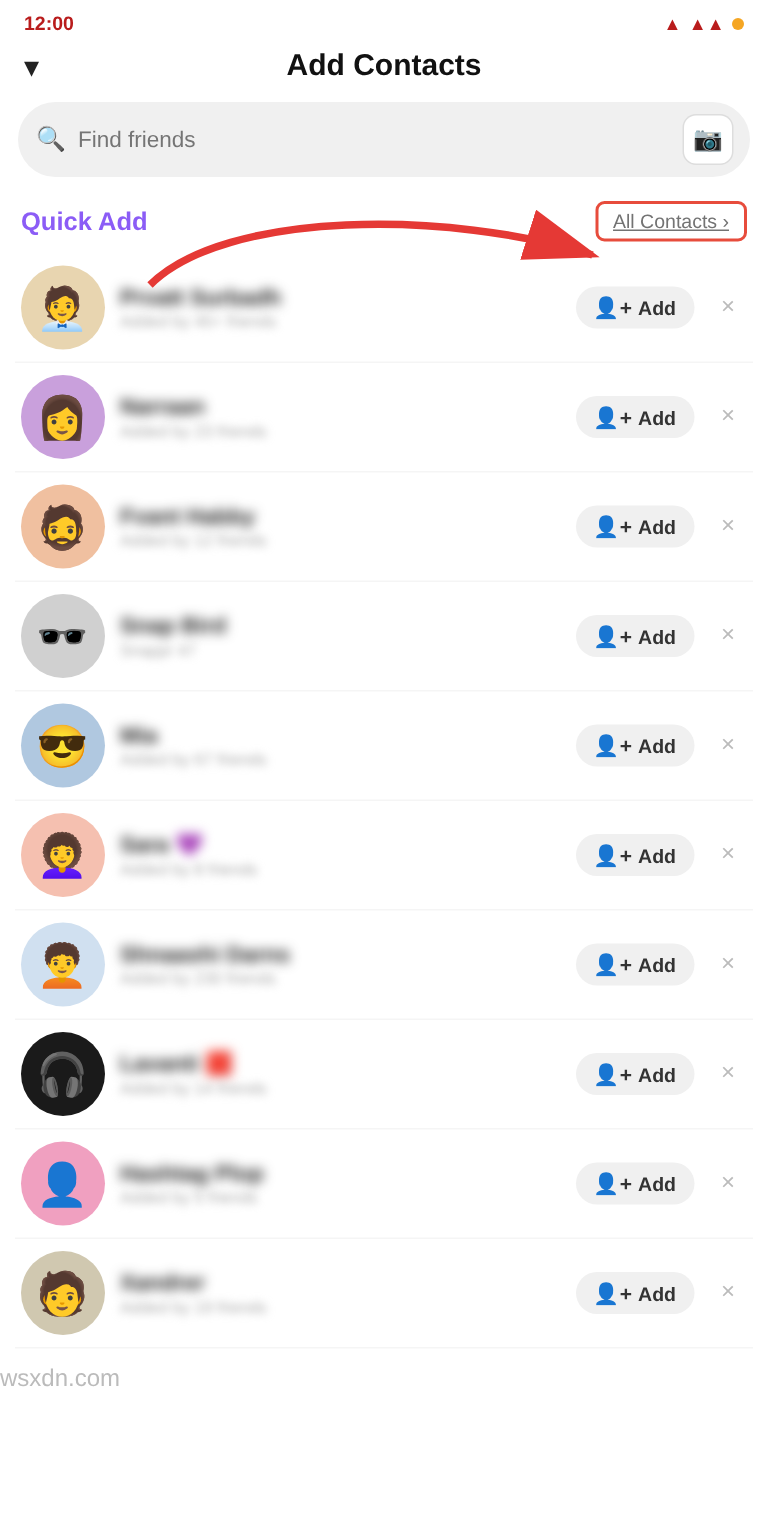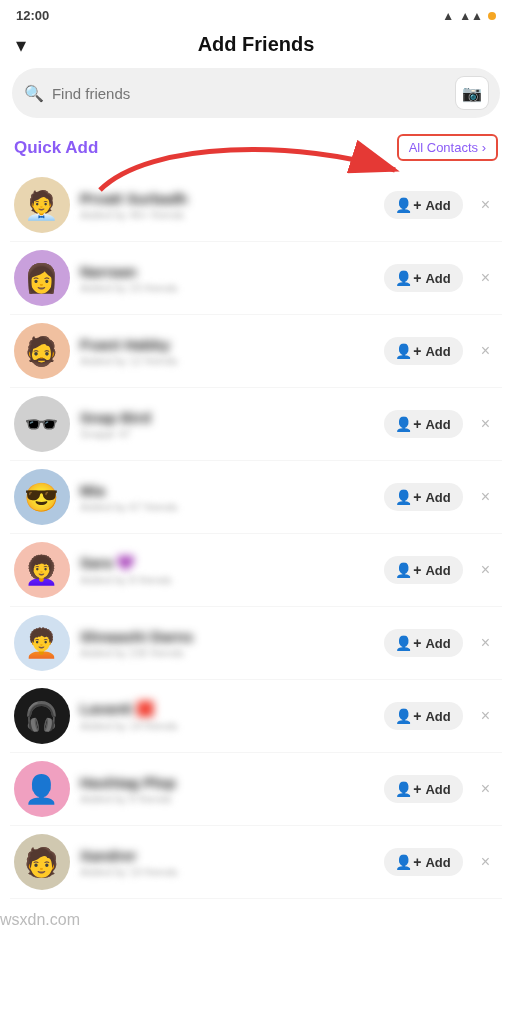--- a/index.html
+++ b/index.html
@@ -13,21 +13,21 @@
     }
 
     
     .status-bar {
       display: flex;
       justify-content: space-between;
       align-items: center;
       padding: 8px 16px 4px;
       font-size: 12px;
       font-weight: 600;
-      color: #404040;
+      color: #b91c1c;
     }
     .status-left { font-size: 13px; font-weight: 700; }
     .status-right { display: flex; gap: 5px; align-items: center; font-size: 12px; }
     .battery-dot { width: 8px; height: 8px; background: #f5a623; border-radius: 50%; }
 
     
     .header {
       display: flex;
       align-items: center;
       justify-content: center;
@@ -86,29 +86,30 @@
       align-items: center;
       padding: 4px 14px 8px;
     }
     .section-title {
       font-size: 17px;
       font-weight: 800;
       color: #8b5cf6;
     }
     .all-contacts-btn {
       font-size: 13px;
-      color: #8b5cf6;
+      color: #737373;
       border: 2px solid #e74c3c;
       border-radius: 6px;
       padding: 4px 10px;
       cursor: pointer;
       display: flex;
       align-items: center;
       gap: 2px;
       background: #fff;
+      text-decoration: underline;
     }
 
     
     .friend-list {
       padding: 0 10px;
     }
     .friend-item {
       display: flex;
       align-items: center;
       padding: 8px 4px;
@@ -203,21 +204,21 @@
   <span class="status-left">12:00</span>
   <div class="status-right">
     <span>▲</span>
     <span>▲▲</span>
     <span class="battery-dot"></span>
   </div>
 </div>
 
 <div class="header">
   <span class="header-chevron">▾</span>
-  <span class="header-title">Add Friends</span>
+  <span class="header-title">Add Contacts</span>
 </div>
 
 <div class="search-bar">
   <span class="search-icon">🔍</span>
   <input class="search-input" type="text" placeholder="Find friends" style="">
   <div class="camera-btn">
     <span>📷</span>
   </div>
 </div>
 

